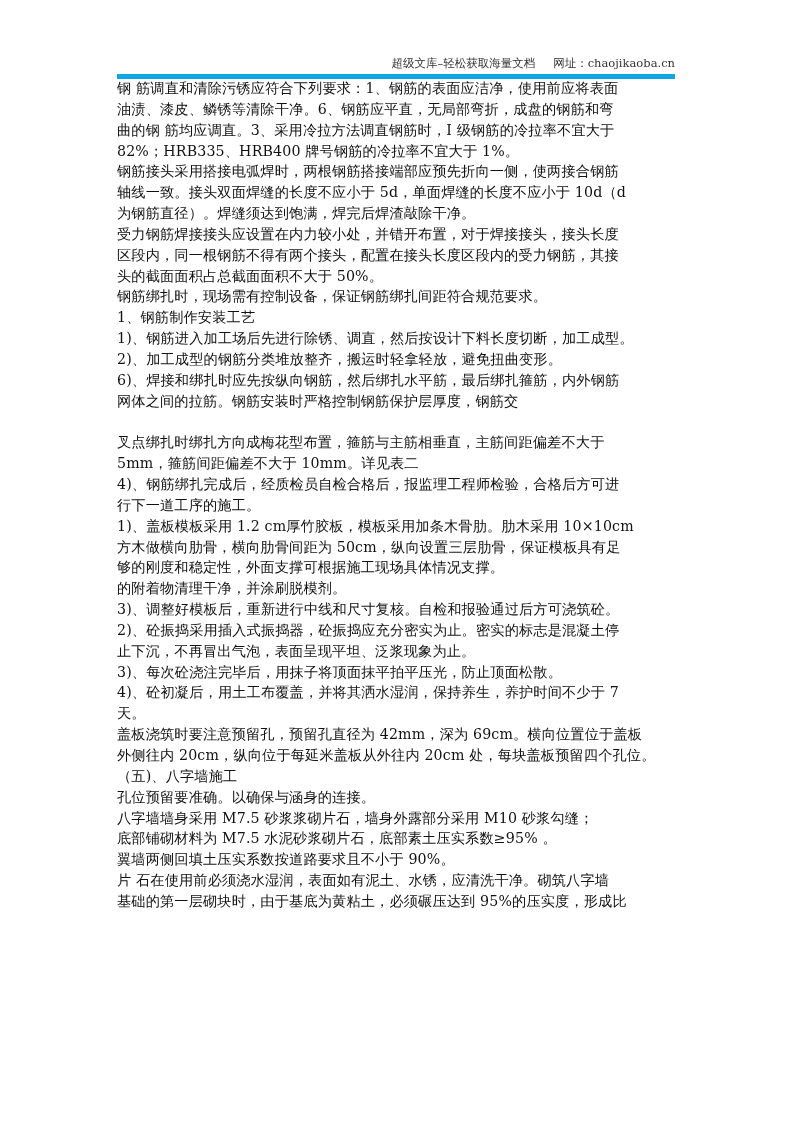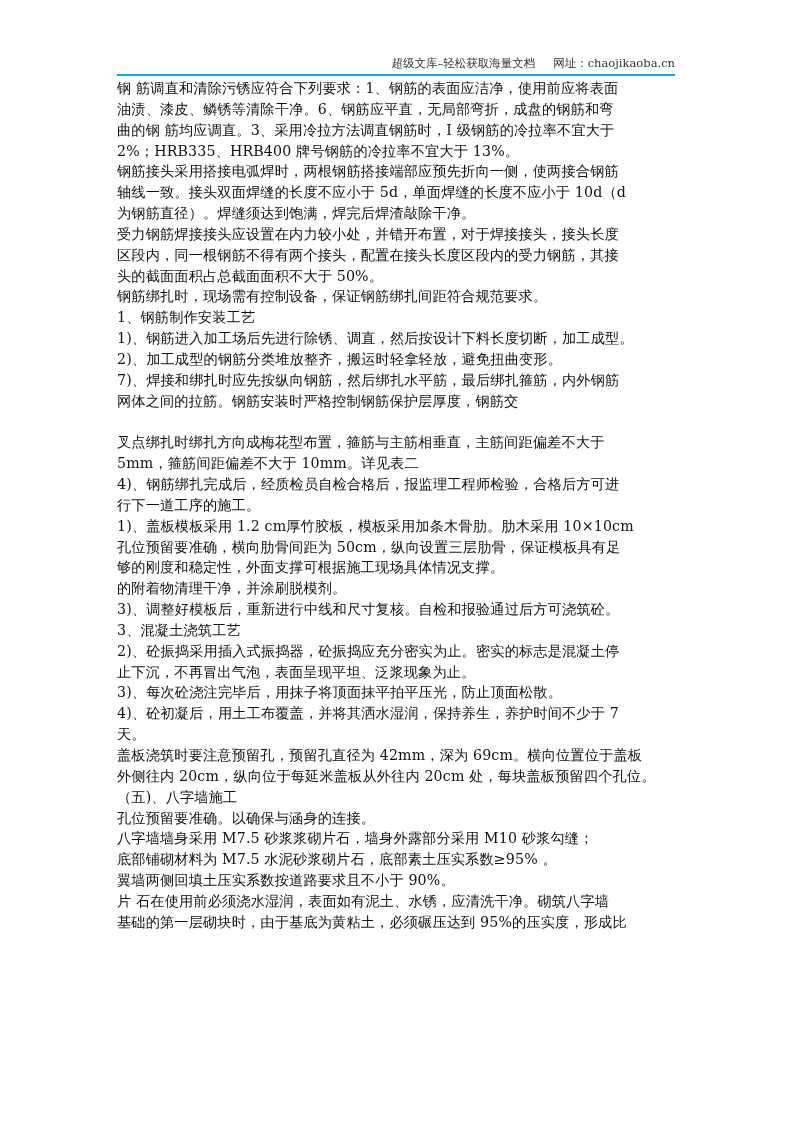--- a/index.html
+++ b/index.html
@@ -1,62 +1,61 @@
 <!DOCTYPE html>
 <html><head>
 <meta charset="utf-8">
 <style>
   html, body { margin:0; padding:0; background:#ffffff; }
   body { width:793px; height:1122px; position:relative; overflow:hidden;
          font-family:"DejaVu Serif","Liberation Serif",serif; color:#111; }
   .header { position:absolute; left:117px; width:558px; top:54px; height:20px;
-            border-bottom:2px solid #0ea5e9; }
+            border-bottom:5px solid #0ea5e9; }
   .header-text { position:absolute; right:0; top:2px; font-size:11.5px; color:#333; white-space:nowrap; }
   .header-text .gap { display:inline-block; width:18px; }
   .body { position:absolute; left:117px; top:78px; width:566px; }
   .line { font-size:14.2px; line-height:20.85px; height:20.85px; white-space:nowrap; letter-spacing:0.15px; }
   .blank { height:20.85px; }
 </style>
 </head>
 <body>
 
 <div class="header">
   <div class="header-text">
     <span>超级文库–轻松获取海量文档</span><span class="gap"></span><span>网址：chaojikaoba.cn</span>
   </div>
 </div>
 
 <div class="body">
   <div class="line">钢 筋调直和清除污锈应符合下列要求：1、钢筋的表面应洁净，使用前应将表面</div>
   <div class="line">油渍、漆皮、鳞锈等清除干净。6、钢筋应平直，无局部弯折，成盘的钢筋和弯</div>
   <div class="line">曲的钢 筋均应调直。3、采用冷拉方法调直钢筋时，I 级钢筋的冷拉率不宜大于</div>
-  <div class="line">2%；HRB335、HRB400 牌号钢筋的冷拉率不宜大于 13%。</div>
+  <div class="line">82%；HRB335、HRB400 牌号钢筋的冷拉率不宜大于 1%。</div>
   <div class="line">钢筋接头采用搭接电弧焊时，两根钢筋搭接端部应预先折向一侧，使两接合钢筋</div>
   <div class="line">轴线一致。接头双面焊缝的长度不应小于 5d，单面焊缝的长度不应小于 10d（d</div>
   <div class="line">为钢筋直径）。焊缝须达到饱满，焊完后焊渣敲除干净。</div>
   <div class="line">受力钢筋焊接接头应设置在内力较小处，并错开布置，对于焊接接头，接头长度</div>
   <div class="line">区段内，同一根钢筋不得有两个接头，配置在接头长度区段内的受力钢筋，其接</div>
   <div class="line">头的截面面积占总截面面积不大于 50%。</div>
   <div class="line">钢筋绑扎时，现场需有控制设备，保证钢筋绑扎间距符合规范要求。</div>
   <div class="line">1、钢筋制作安装工艺</div>
   <div class="line">1)、钢筋进入加工场后先进行除锈、调直，然后按设计下料长度切断，加工成型。</div>
   <div class="line">2)、加工成型的钢筋分类堆放整齐，搬运时轻拿轻放，避免扭曲变形。</div>
-  <div class="line">7)、焊接和绑扎时应先按纵向钢筋，然后绑扎水平筋，最后绑扎箍筋，内外钢筋</div>
+  <div class="line">6)、焊接和绑扎时应先按纵向钢筋，然后绑扎水平筋，最后绑扎箍筋，内外钢筋</div>
   <div class="line">网体之间的拉筋。钢筋安装时严格控制钢筋保护层厚度，钢筋交</div>
   <div class="line blank"></div>
   <div class="line">叉点绑扎时绑扎方向成梅花型布置，箍筋与主筋相垂直，主筋间距偏差不大于</div>
   <div class="line">5mm，箍筋间距偏差不大于 10mm。详见表二</div>
   <div class="line">4)、钢筋绑扎完成后，经质检员自检合格后，报监理工程师检验，合格后方可进</div>
   <div class="line">行下一道工序的施工。</div>
   <div class="line">1)、盖板模板采用 1.2 cm厚竹胶板，模板采用加条木骨肋。肋木采用 10×10cm</div>
-  <div class="line">孔位预留要准确，横向肋骨间距为 50cm，纵向设置三层肋骨，保证模板具有足</div>
+  <div class="line">方木做横向肋骨，横向肋骨间距为 50cm，纵向设置三层肋骨，保证模板具有足</div>
   <div class="line">够的刚度和稳定性，外面支撑可根据施工现场具体情况支撑。</div>
   <div class="line">的附着物清理干净，并涂刷脱模剂。</div>
   <div class="line">3)、调整好模板后，重新进行中线和尺寸复核。自检和报验通过后方可浇筑砼。</div>
-  <div class="line">3、混凝土浇筑工艺</div>
   <div class="line">2)、砼振捣采用插入式振捣器，砼振捣应充分密实为止。密实的标志是混凝土停</div>
   <div class="line">止下沉，不再冒出气泡，表面呈现平坦、泛浆现象为止。</div>
   <div class="line">3)、每次砼浇注完毕后，用抹子将顶面抹平拍平压光，防止顶面松散。</div>
   <div class="line">4)、砼初凝后，用土工布覆盖，并将其洒水湿润，保持养生，养护时间不少于 7</div>
   <div class="line">天。</div>
   <div class="line">盖板浇筑时要注意预留孔，预留孔直径为 42mm，深为 69cm。横向位置位于盖板</div>
   <div class="line">外侧往内 20cm，纵向位于每延米盖板从外往内 20cm 处，每块盖板预留四个孔位。</div>
   <div class="line">（五)、八字墙施工</div>
   <div class="line">孔位预留要准确。以确保与涵身的连接。</div>
   <div class="line">八字墙墙身采用 M7.5 砂浆浆砌片石，墙身外露部分采用 M10 砂浆勾缝；</div>

